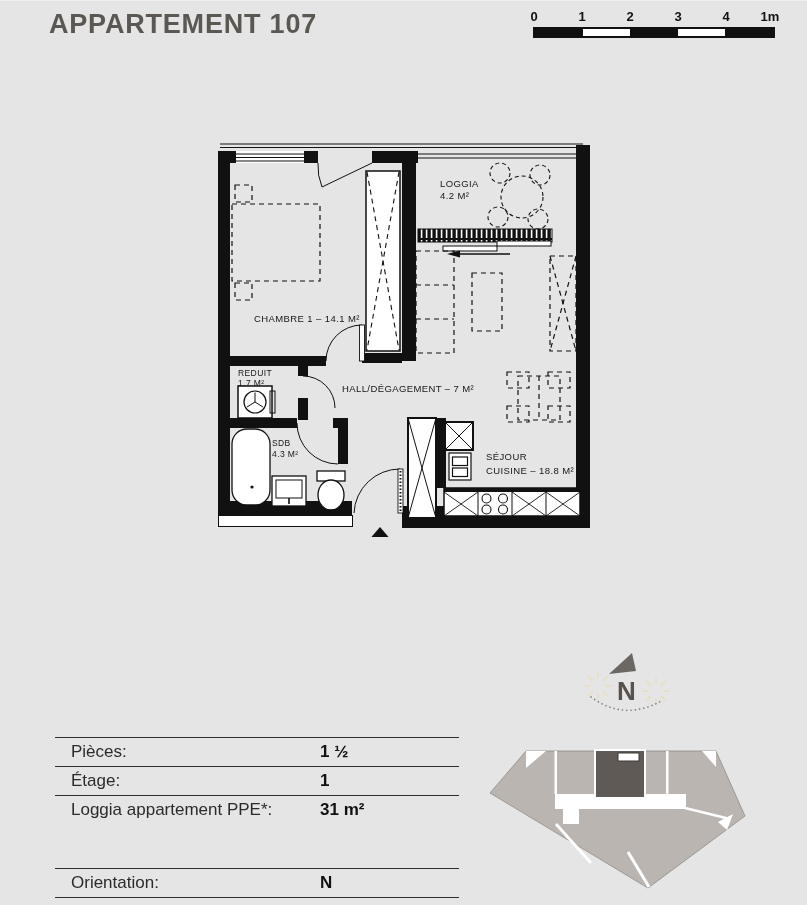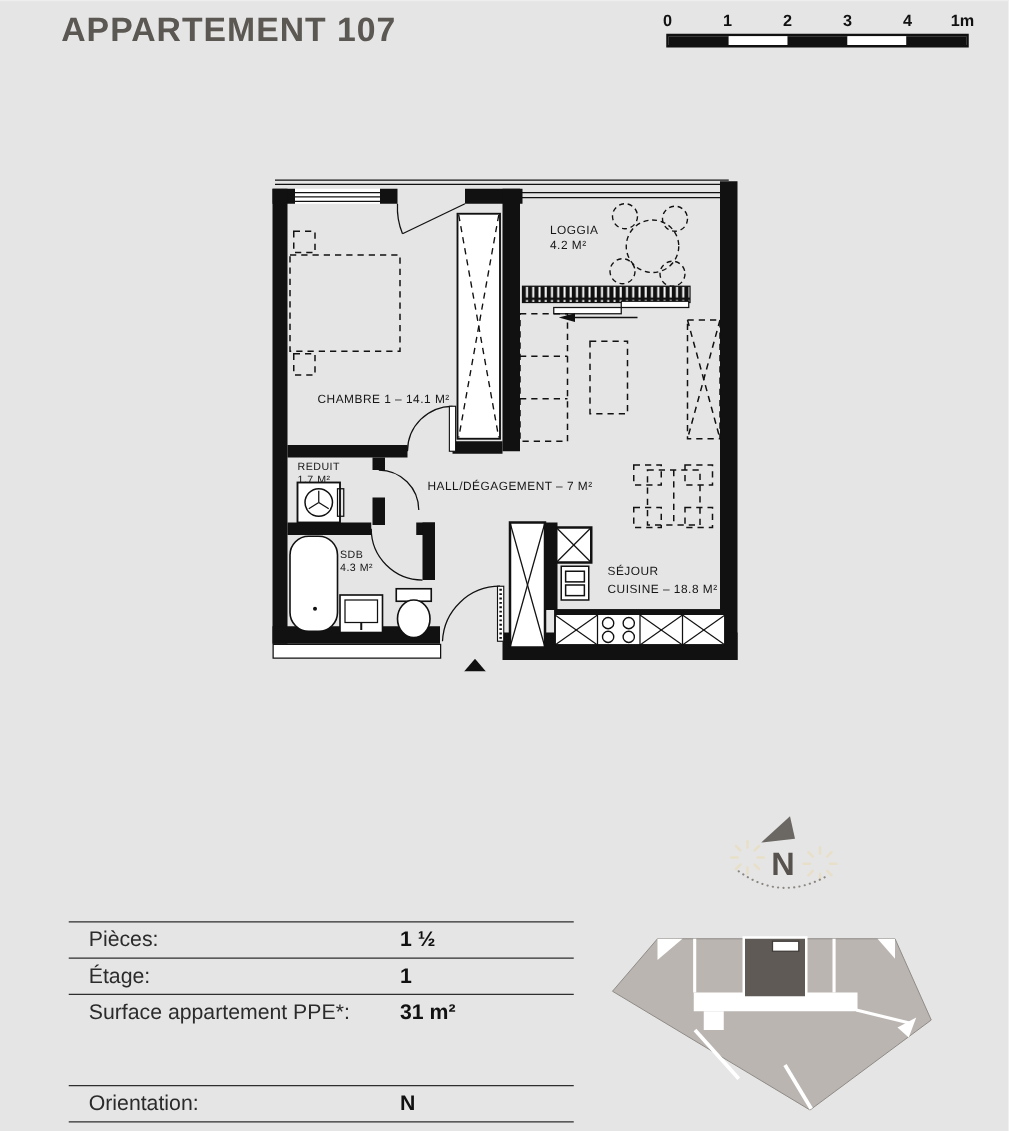--- a/index.html
+++ b/index.html
@@ -277,21 +277,21 @@
   <div class="info-table">
     <div class="info-row">
       <span class="info-label">Pièces:</span>
       <span class="info-value">1 ½</span>
     </div>
     <div class="info-row">
       <span class="info-label">Étage:</span>
       <span class="info-value">1</span>
     </div>
     <div class="info-row">
-      <span class="info-label">Surface appartement PPE*:</span>
+      <span class="info-label">Loggia appartement PPE*:</span>
       <span class="info-value">31 m²</span>
     </div>
     <div class="info-row">
       <span class="info-label">Orientation:</span>
       <span class="info-value">N</span>
     </div>
   </div>
 
   <svg class="locator" width="280" height="168" viewBox="0 0 280 168">
     <path d="M 48 15 L 238 15 L 267 80 L 170 152 L 12 57 Z" fill="#bab5b1" stroke="#8f8b87" stroke-width="0.8"></path>

